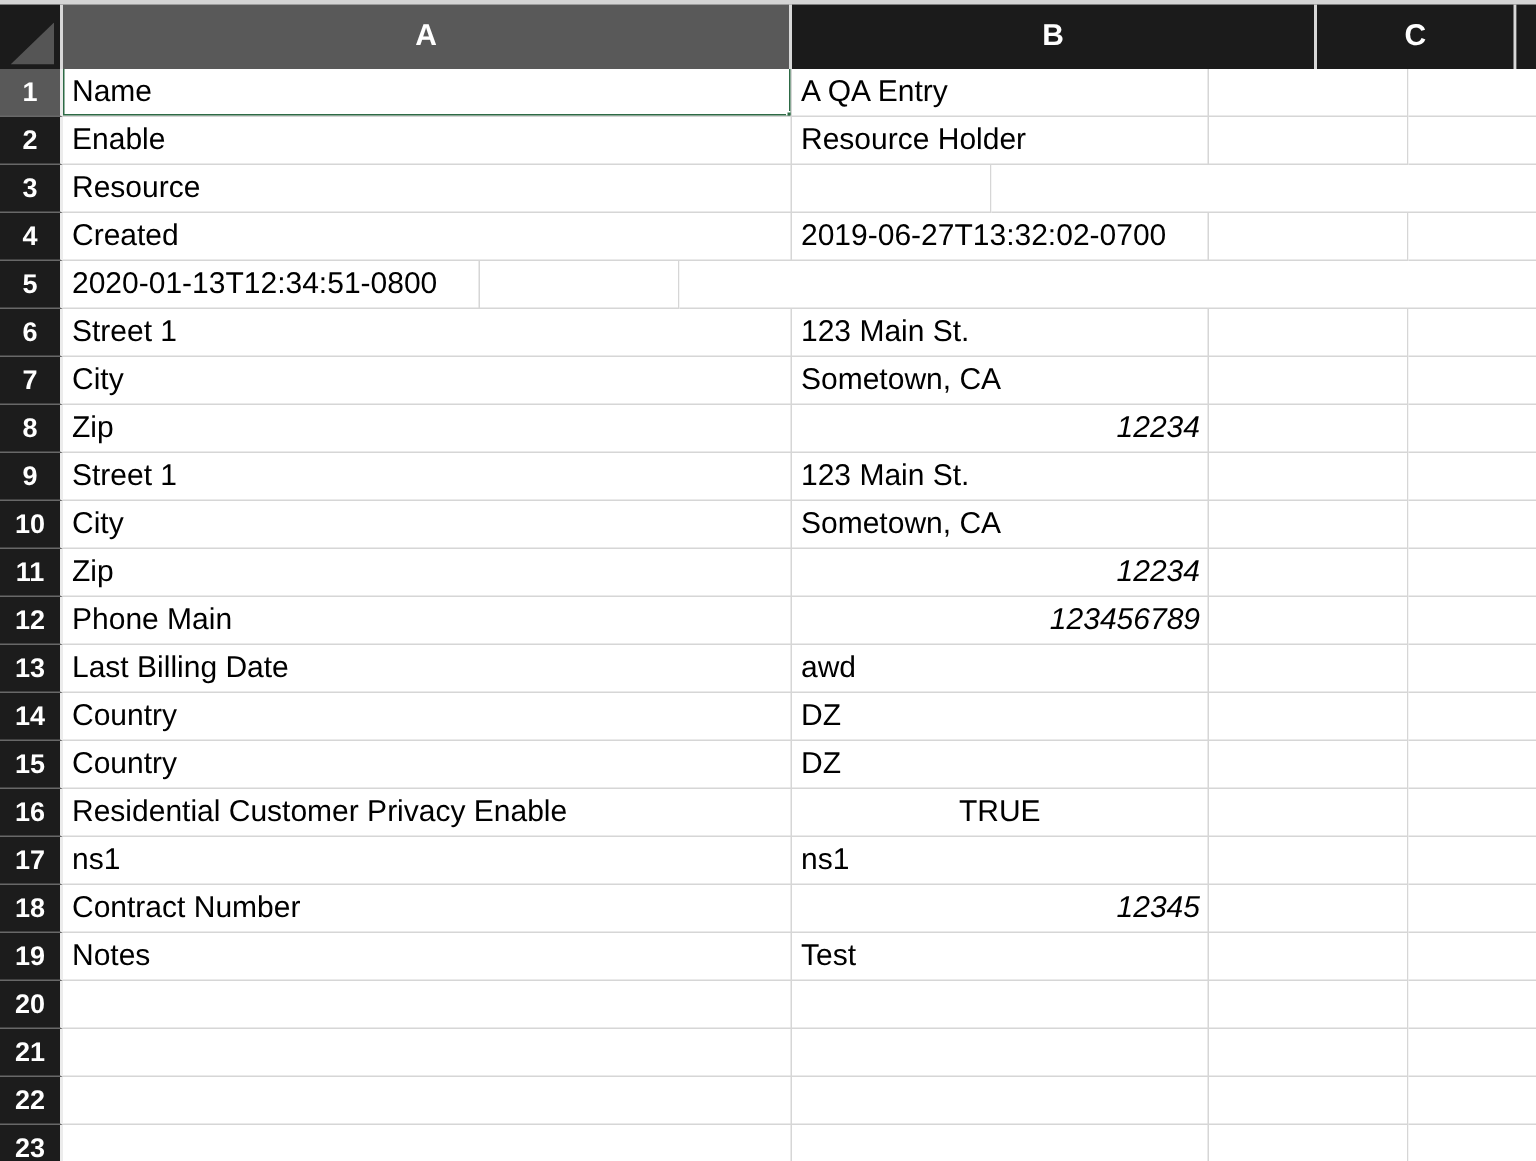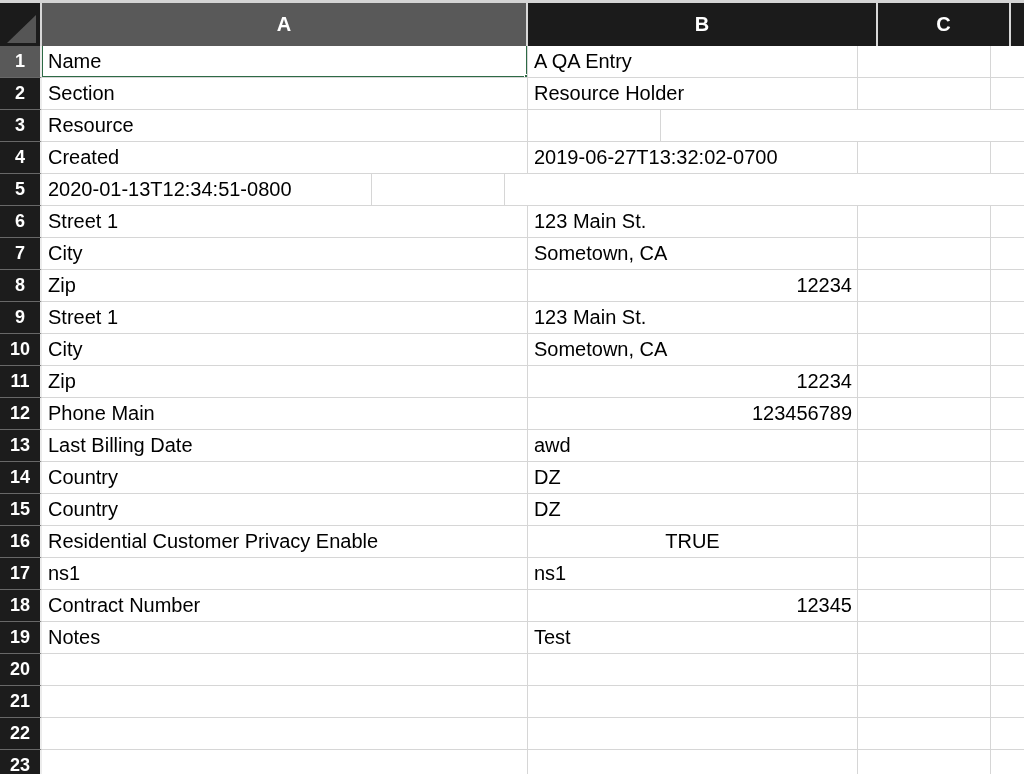--- a/index.html
+++ b/index.html
@@ -78,25 +78,25 @@
     display: flex;
     align-items: center;
     border-right: 1px solid #d6d6d6;
     border-bottom: 1px solid #d6d6d6;
     white-space: nowrap;
     overflow: hidden;
     position: relative;
     flex: none;
   }
   .cell.col-a { width: 486px; padding-left: 6px; }
-  .cell.col-b { width: 330px; }
+  .cell.col-b { width: 278px; }
   .cell.col-c { width: 133px; }
   .cell.col-d { flex: 1 1 auto; border-right: none; }
   .cell.align-left   { justify-content: flex-start; padding-left: 6px; }
-  .cell.align-right  { justify-content: flex-end;   padding-right: 5px; }
+  .cell.align-right  { justify-content: flex-end;   padding-right: 5px; font-style: italic; }
   .cell.align-center { justify-content: center; }
   
   .selection-border {
     position: absolute;
     left: -1px; top: -2px; right: -1px; bottom: -1px;
     border: 2px solid #2d6a45;
     pointer-events: none;
     z-index: 5;
   }
   .fill-handle {
@@ -131,21 +131,21 @@
     <div class="row-header selected">1</div>
     <div class="cell col-a align-left">Name<div class="selection-border">
             <div class="fill-handle"></div>
           </div></div>
     <div class="cell col-b align-left">A QA Entry</div>
     <div class="cell col-c"></div>
     <div class="cell col-d"></div>
   </div>
       <div class="row">
     <div class="row-header">2</div>
-    <div class="cell col-a align-left">Section</div>
+    <div class="cell col-a align-left">Enable</div>
     <div class="cell col-b align-left">Resource Holder</div>
     <div class="cell col-c"></div>
     <div class="cell col-d"></div>
   </div>
       <div class="row">
     <div class="row-header">3</div>
     <div class="cell col-a align-left">Resource</div>
     <div class="cell col-c"></div>
     <div class="cell col-d"></div>
   </div>

